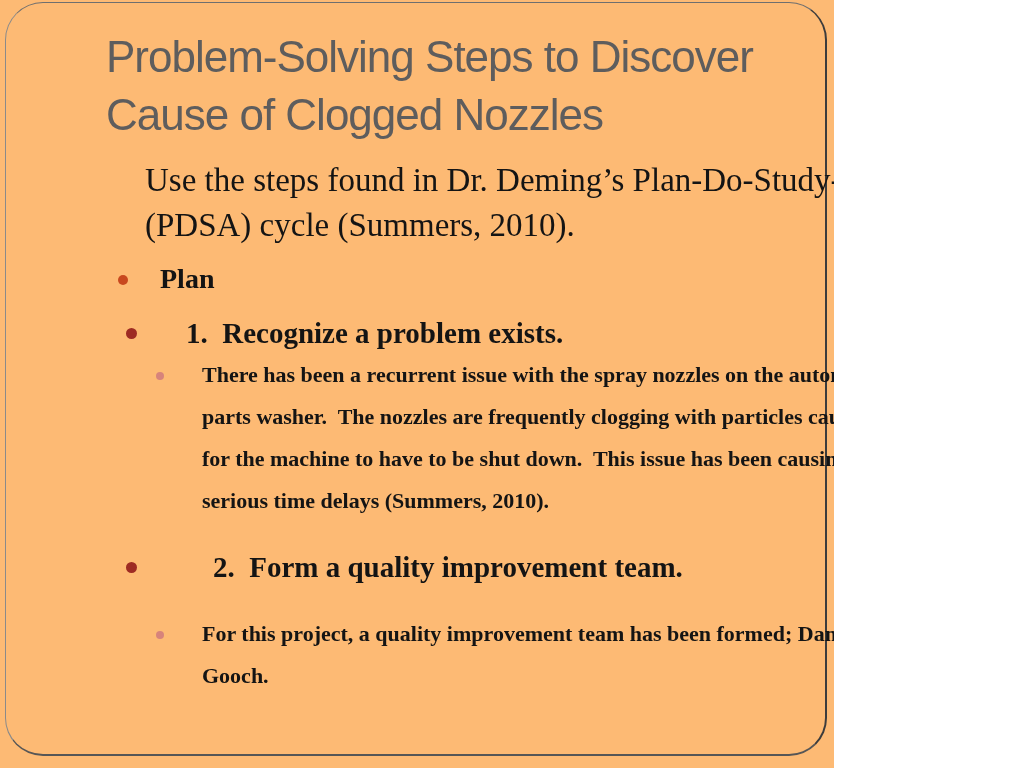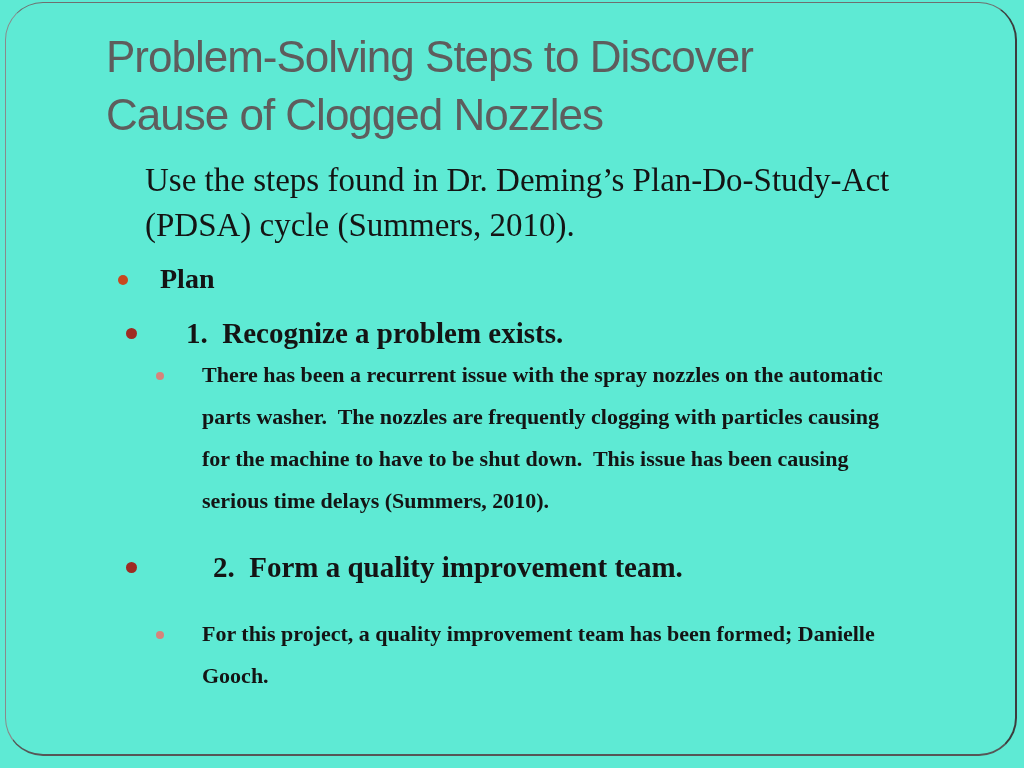--- a/index.html
+++ b/index.html
@@ -2,23 +2,23 @@
 <html><head>
 <meta charset="utf-8">
 <style>
   html, body {
     margin: 0;
     padding: 0;
     background: #ffffff;
   }
   .canvas {
     position: relative;
-    width: 1024px;
+    width: 834px;
     height: 768px;
-    background: #5eead4;
+    background: #fdba74;
     overflow: hidden;
     font-family: "Liberation Serif", serif;
   }
   .frame {
     position: absolute;
     left: 5px;
     top: 2px;
     right: 7px;
     bottom: 12px;
     border-top: 1px solid #6f6f6f;

